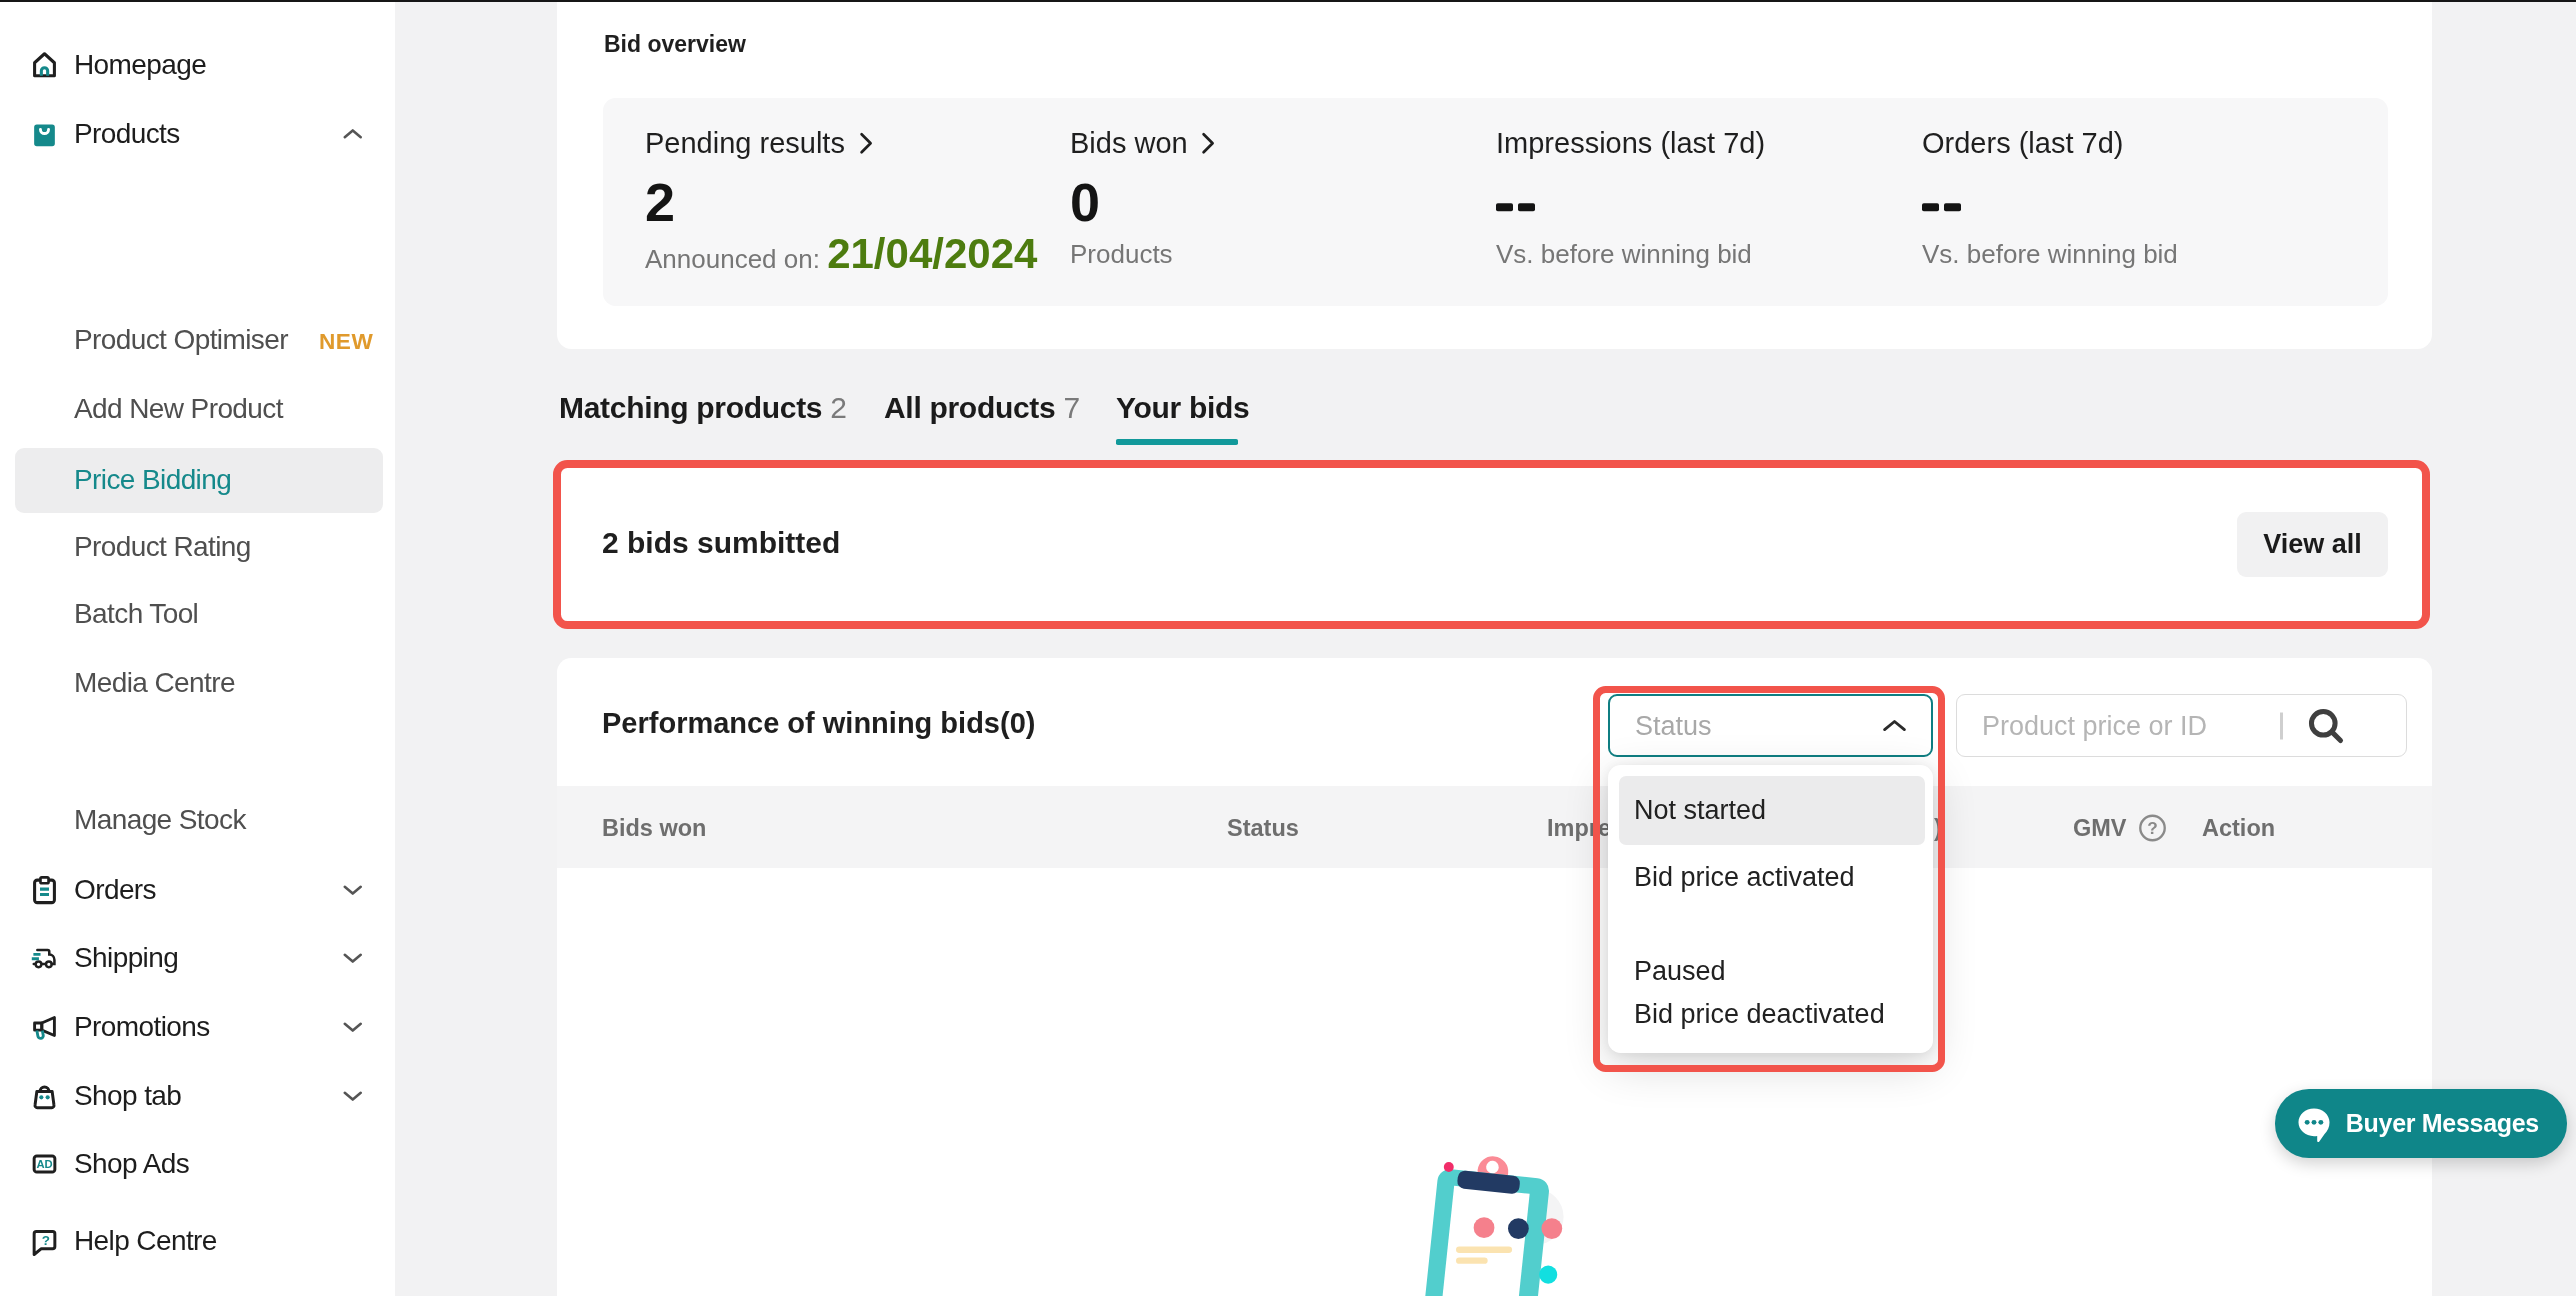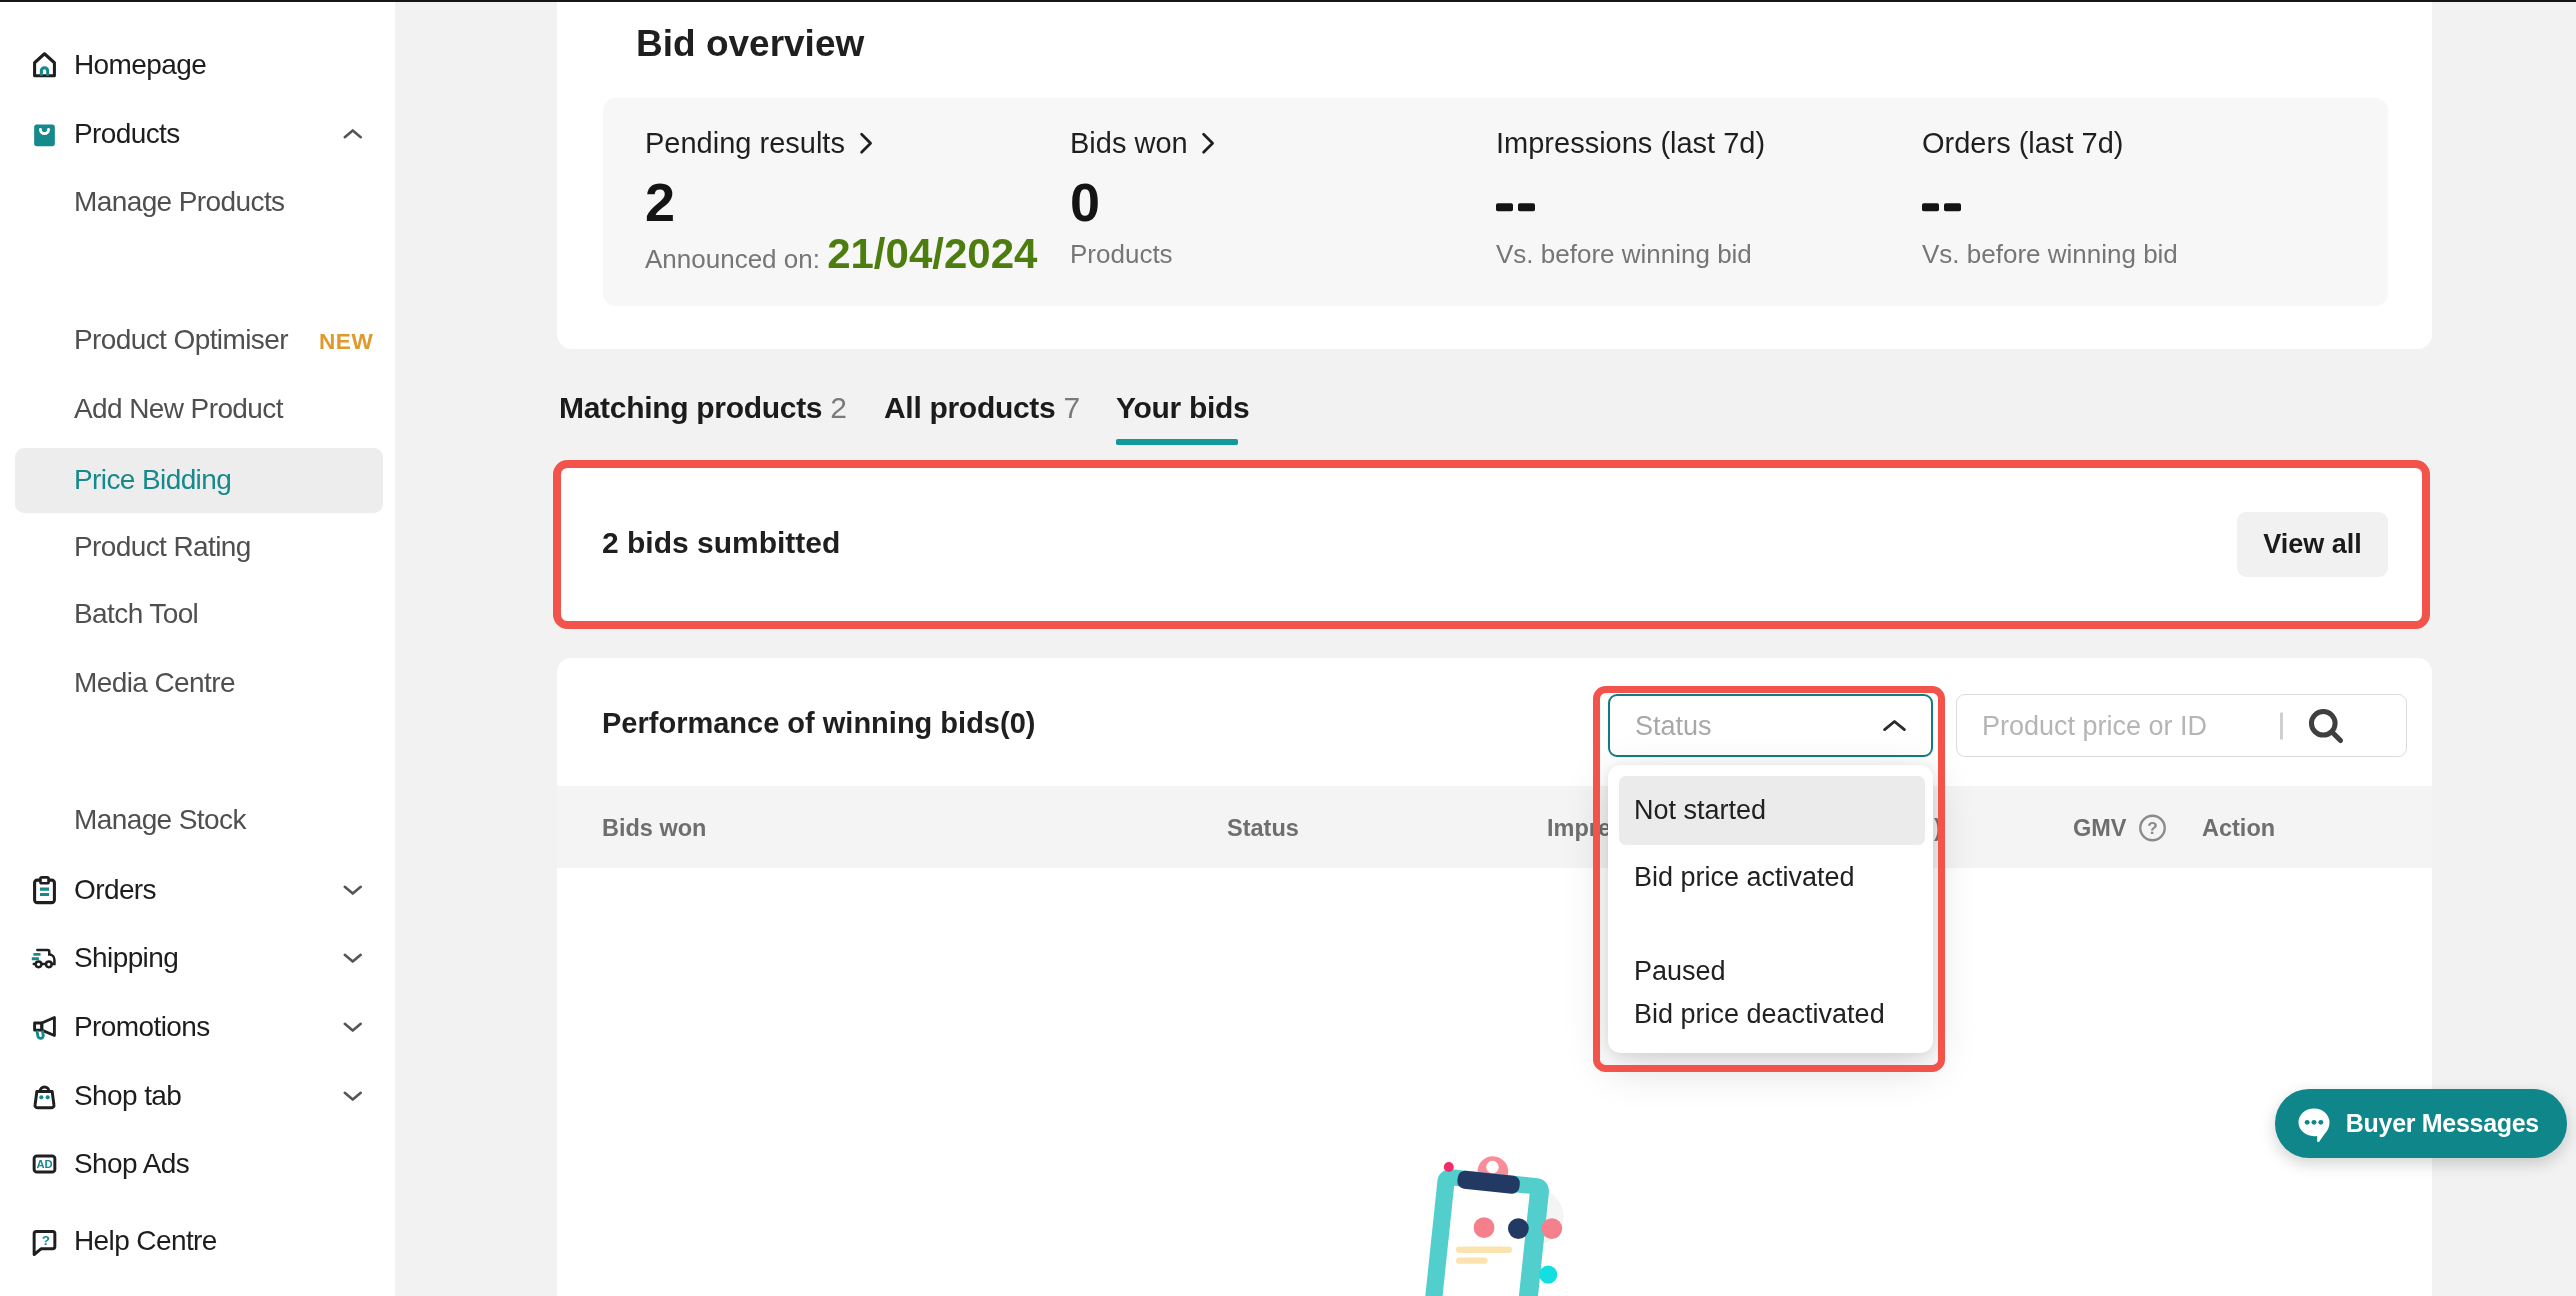--- a/index.html
+++ b/index.html
@@ -17,21 +17,21 @@
   .sel-box { position:absolute; left:15.3px; top:446px; width:368px; height:65px; background:#ededee; border-radius:9px; }
   .sel-txt { position:absolute; left:74px; top:478px; transform:translateY(-50%); font-size:28px; letter-spacing:-0.6px; color:#15898b; white-space:nowrap; }
   .newbadge { position:absolute; left:319px; top:340px; transform:translateY(-50%); font-size:22.6px; font-weight:700; color:#e09a2c; letter-spacing:0.5px; }
   
   .card1 { position:absolute; left:557px; top:1.8px; width:1875px; height:347px; background:#fff; border-radius:0 0 14.4px 14.4px; }
   .statbox { position:absolute; left:46px; top:96px; width:1785px; height:208px; background:#f7f7f8; border-radius:12.6px; }
   .col { position:absolute; top:0; height:208px; }
   .col .t { position:absolute; top:47px; transform:translateY(-50%); font-size:29px; color:#1f1f1f; white-space:nowrap; display:flex; align-items:center; }
   .col .n { position:absolute; top:106px; transform:translateY(-50%); font-size:54px; font-weight:700; color:#141414; white-space:nowrap; }
   .col .s { position:absolute; top:158px; transform:translateY(-50%); font-size:26px; color:#767676; white-space:nowrap; }
-  .bo-title { position:absolute; left:636px; top:44px; transform:translateY(-50%); font-size:37px; font-weight:700; }
+  .bo-title { position:absolute; left:604px; top:44px; transform:translateY(-50%); font-size:23px; font-weight:700; }
   
   .tab { position:absolute; top:408px; transform:translateY(-50%); font-size:30px; font-weight:700; color:#1b1b1b; white-space:nowrap; letter-spacing:-0.3px; }
   .tab .cnt { color:#7a7a7a; font-weight:400; }
   .tabline { position:absolute; left:1116px; top:439px; width:122px; height:6.3px; background:#12999a; border-radius:1.8px; }
   
   .redbox { position:absolute; border:8.1px solid #f2544b; border-radius:14.4px; z-index:40; }
   
   .bidscard { position:absolute; left:557px; top:464px; width:1870px; height:162px; background:#fff; border-radius:9px; }
   .viewall { position:absolute; left:2237px; top:512px; width:151px; height:65px; background:#f1f1f2; border-radius:9px; font-size:27px; font-weight:700; color:#1b1b1b; display:flex; align-items:center; justify-content:center; }
   
@@ -68,23 +68,20 @@
     </div>
   <div class="nav-item" style="top:98px;">
       <svg class="ic" viewBox="0 0 30 34">
         <path d="M6.5 6.5 h17 a3 3 0 0 1 3 3 v18 a3 3 0 0 1 -3 3 h-17 a3 3 0 0 1 -3 -3 v-18 a3 3 0 0 1 3 -3 z" fill="#15898b"></path>
         <path d="M10.5 12 a4.5 4.5 0 0 0 9 0" fill="none" stroke="#ffffff" stroke-width="3.2" stroke-linecap="round"></path>
       </svg>
       <span class="txt">Products</span>
       <svg class="chev" viewBox="0 0 28 18">
         <path d="M4 13 L14 4.5 L24 13" fill="none" stroke="#555" stroke-width="3.2" stroke-linecap="round" stroke-linejoin="round"></path>
       </svg>
-    </div>
-  <div class="nav-item sub" style="top:166px;">
-      <span class="txt">Manage Products</span>
     </div>
   <div class="nav-item sub" style="top:304px;">
       <span class="txt">Product Optimiser</span>
     </div>
   <div class="nav-item sub" style="top:373px;">
       <span class="txt">Add New Product</span>
     </div>
   <div class="nav-item sub" style="top:578px;">
       <span class="txt">Batch Tool</span>
     </div>

